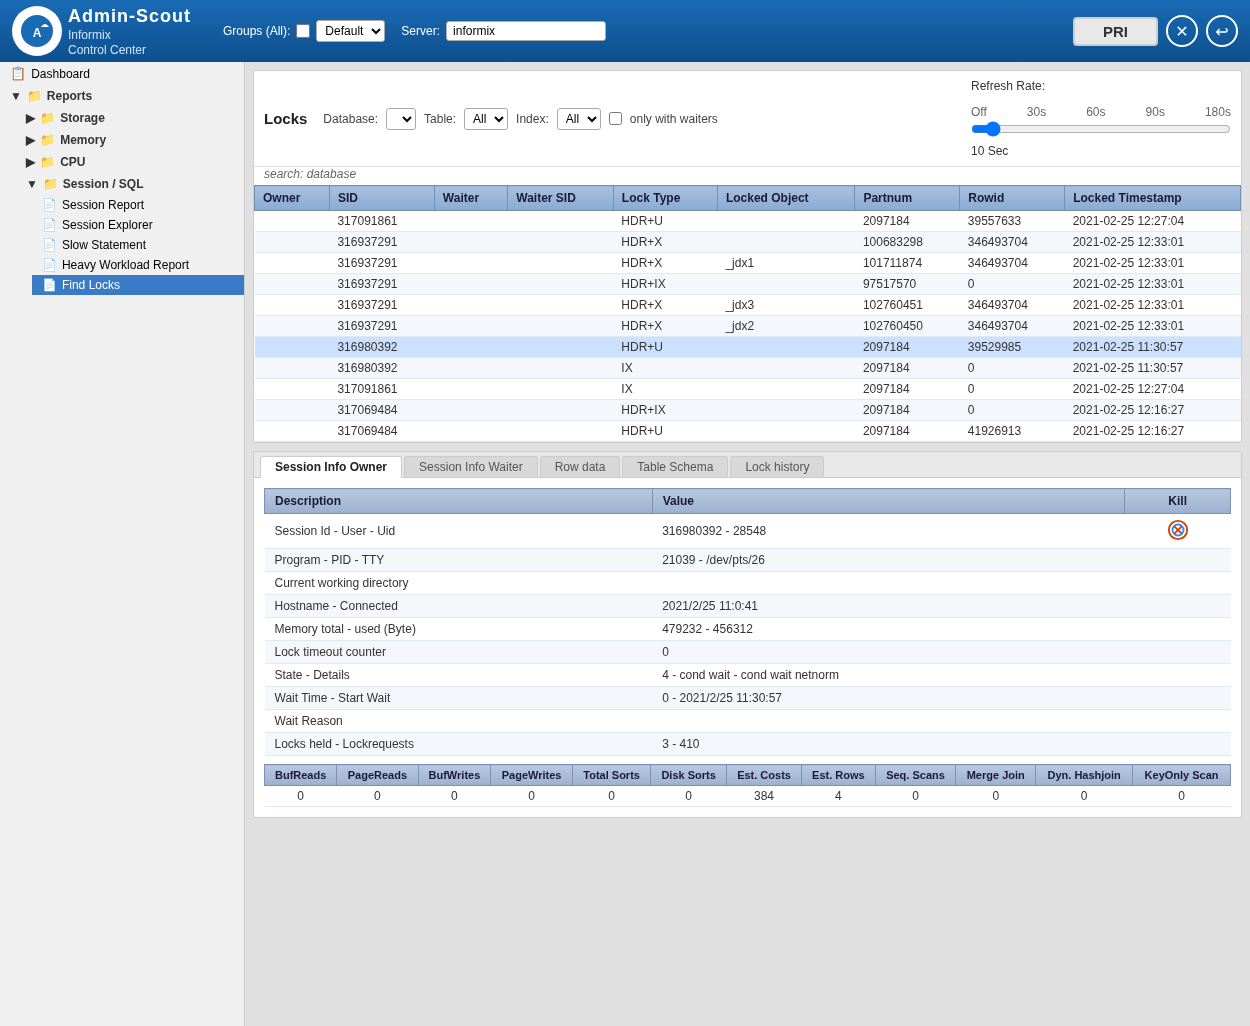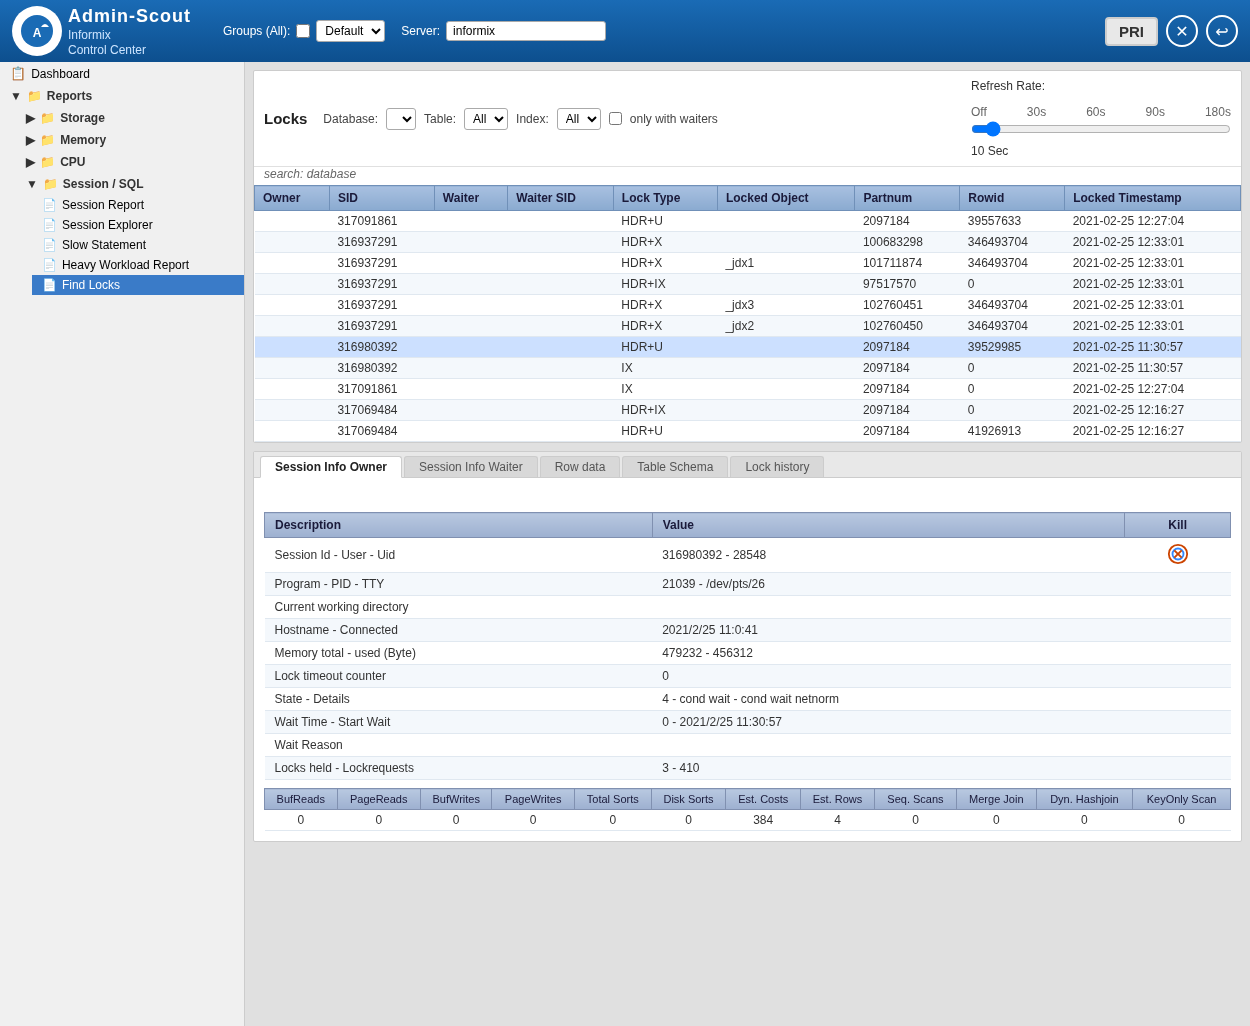--- a/index.html
+++ b/index.html
@@ -44,21 +44,21 @@
       background: white; font-size: 12px;
     }
     .header-server { display: flex; align-items: center; gap: 6px; color: white; }
     .server-input {
       padding: 2px 6px; border: 1px solid #aaa; border-radius: 3px;
       background: white; font-size: 12px; width: 160px;
     }
     .header-right { margin-left: auto; display: flex; align-items: center; gap: 8px; }
     .pri-badge {
       background: #e8e8e8; color: #333; font-weight: bold; font-size: 15px;
-      padding: 4px 12px; border-radius: 4px; border: 2px solid #ccc;
+      padding: 4px 28px; border-radius: 4px; border: 2px solid #ccc;
     }
     .header-icon-btn {
       width: 32px; height: 32px; border-radius: 50%; border: 2px solid white;
       display: flex; align-items: center; justify-content: center;
       color: white; font-size: 16px; cursor: pointer; background: transparent;
     }
 
     
     .main-layout { display: flex; height: calc(1026px - 62px); }
 
@@ -141,21 +141,21 @@
     }
     .tab-btn {
       padding: 3px 14px; cursor: pointer; border: 1px solid #ccc;
       border-bottom: none; border-radius: 3px 3px 0 0; background: #d8d8d8;
       color: #555; font-size: 12px;
     }
     .tab-btn.active {
       background: white; color: #222; font-weight: bold; border-bottom: 1px solid white;
       margin-bottom: -1px;
     }
-    .tab-content { padding: 10px; margin-top: 24px; }
+    .tab-content { padding: 10px; }
 
     
     .info-table { width: 100%; border-collapse: collapse; }
     .info-table th {
       background: linear-gradient(180deg, #b8c8e0 0%, #9db0d0 100%);
       padding: 5px 10px; text-align: left; font-size: 12px; font-weight: bold;
       border: 1px solid #8090b0; color: #1a1a3a;
     }
     .info-table th:last-child { text-align: center; }
     .info-table td { padding: 4px 10px; border-bottom: 1px solid #e0e8f0; color: #333; }
@@ -165,21 +165,21 @@
       width: 24px; height: 24px; display: inline-flex; align-items: center;
       justify-content: center; cursor: pointer;
     }
     .kill-svg { width: 22px; height: 22px; }
 
     
     .stats-table-wrap { margin-top: 8px; overflow-x: auto; }
     .stats-table { width: 100%; border-collapse: collapse; }
     .stats-table th {
       background: linear-gradient(180deg, #b8c8e0 0%, #9db0d0 100%);
-      padding: 4px 6px; font-size: 11px; font-weight: normal;
+      padding: 4px 6px; font-size: 11px; font-weight: bold;
       border: 1px solid #8090b0; color: #1a1a3a; text-align: center;
     }
     .stats-table td { padding: 3px 6px; text-align: center; border-bottom: 1px solid #e0e8f0; }
   </style>
 </head>
 <body>
 
 <div class="header">
   <div class="header-brand">
     <div class="brand-logo">

